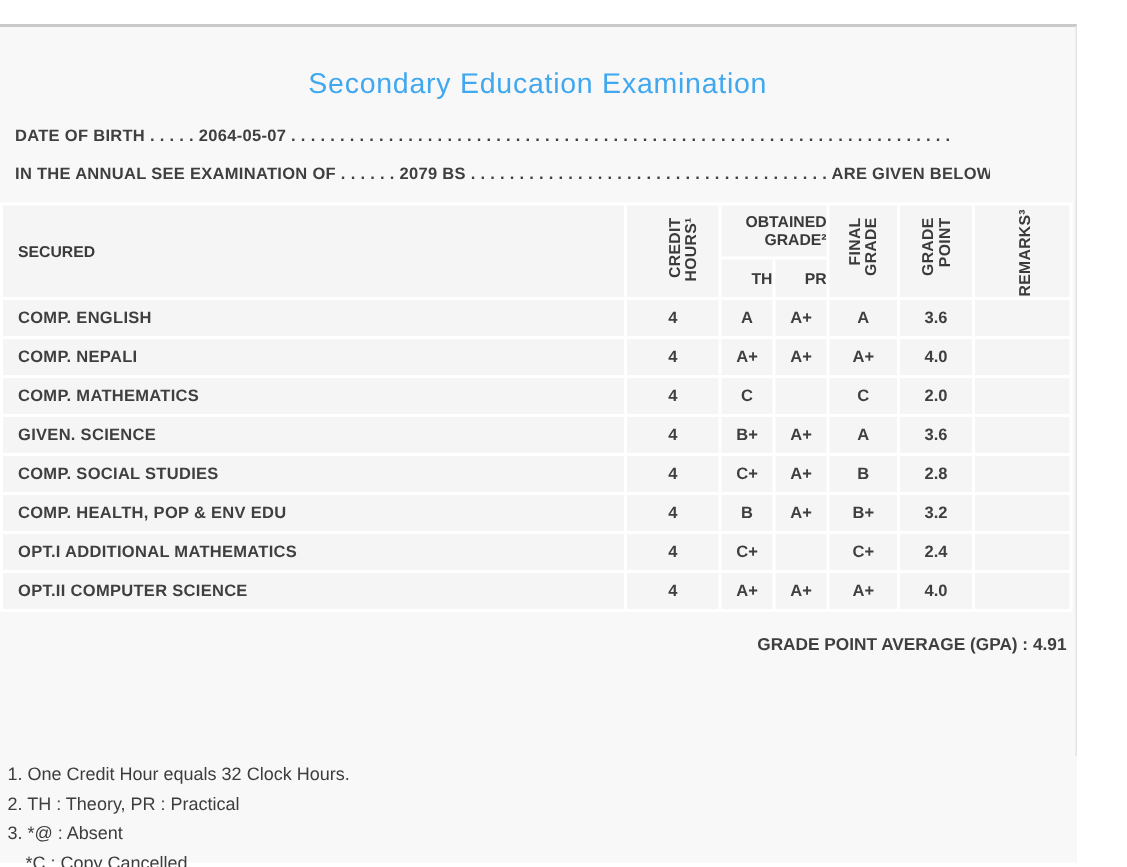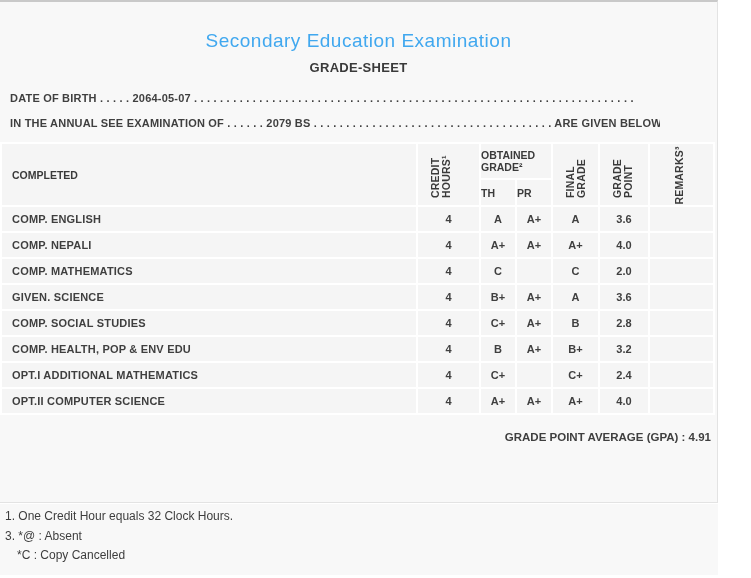--- a/index.html
+++ b/index.html
@@ -6,21 +6,21 @@
   html, body { margin: 0; padding: 0; }
   body {
     width: 751px; height: 578px;
     background: #ffffff;
     font-family: "Liberation Sans", sans-serif;
     overflow: hidden;
     position: relative;
     color: #3f3f3f;
   }
   .card {
-    position: absolute; left: 0; top: 0;
+    position: absolute; left: 0; top: 16px;
     width: 718px; height: 503px;
     background: #f8f8f8;
     border-top: 2px solid #c9c9c9;
     border-right: 1px solid #e3e3e3;
     border-bottom: 1px solid #e3e3e3;
   }
   .page-title {
     margin: 0; padding-top: 28px;
     text-align: center;
     font-size: 19px; font-weight: 400;
@@ -57,21 +57,21 @@
   }
   table.grades th, table.grades td {
     background: #f5f5f5;
     padding: 0;
     font-weight: 700;
     color: #3f3f3f;
     overflow: hidden;
   }
   table.grades thead th {
     font-size: 10.5px;
-    text-align: left;
+    text-align: right;
     vertical-align: middle;
     line-height: 12px;
     color: #3a3a3a;
   }
   th.subjects-hd { text-align: left !important; padding-left: 10px !important; font-size: 11px; }
   tr.hd-row1 th { height: 34px; }
   tr.hd-row2 th { height: 25px; }
   .vert {
     display: inline-block;
     transform: rotate(-90deg);
@@ -122,40 +122,39 @@
     font-weight: 400;
     white-space: nowrap;
   }
   .fn.indent { padding-left: 12px; }
 </style>
 </head>
 <body>
 
 <div class="card">
   <h1 class="page-title">Secondary Education Examination</h1>
-  <h2 class="subtitle">GRADE-SHEET</h2>
 
   <div class="info">
     <div class="info-line l2">DATE OF BIRTH . . . . . 2064-05-07 . . . . . . . . . . . . . . . . . . . . . . . . . . . . . . . . . . . . . . . . . . . . . . . . . . . . . . . . . . . . . . . . . . . .</div>
     <div class="info-line l3">IN THE ANNUAL SEE EXAMINATION OF . . . . . . 2079 BS . . . . . . . . . . . . . . . . . . . . . . . . . . . . . . . . . . . . . ARE GIVEN BELOW . . .</div>
   </div>
 
   <table class="grades">
     <colgroup>
       <col style="width:414px">
         <col style="width:61px">
         <col style="width:34px">
         <col style="width:34px">
         <col style="width:45px">
         <col style="width:48px">
         <col style="width:63px">
     </colgroup>
     <thead>
       <tr class="hd-row1">
-        <th class="subjects-hd" rowspan="2">COMPLETED</th>
+        <th class="subjects-hd" rowspan="2">SECURED</th>
         <th rowspan="2"><span class="vert w2">CREDIT HOURS¹</span></th>
         <th colspan="2">OBTAINED GRADE²</th>
         <th rowspan="2"><span class="vert w2">FINAL GRADE</span></th>
         <th rowspan="2"><span class="vert w2">GRADE POINT</span></th>
         <th rowspan="2"><span class="vert w1">REMARKS³</span></th>
       </tr>
       <tr class="hd-row2">
         <th>TH</th>
         <th>PR</th>
       </tr>
@@ -234,15 +233,16 @@
         <td></td>
       </tr>
     </tbody>
   </table>
 
   <div class="gpa-line">GRADE POINT AVERAGE (GPA) : 4.91</div>
 </div>
 
 <div class="footnotes">
   <div class="fn">1. One Credit Hour equals 32 Clock Hours.</div>
+  <div class="fn">2. TH : Theory, PR : Practical</div>
   <div class="fn">3. *@ : Absent</div>
   <div class="fn indent">*C : Copy Cancelled</div>
 </div>
 
 </body></html>

